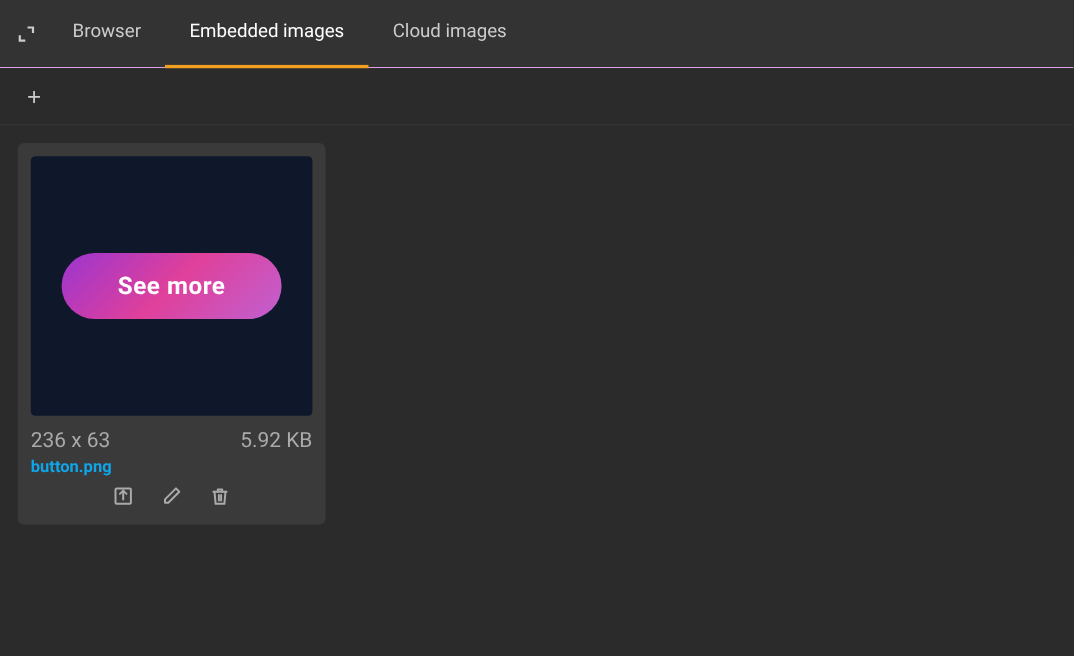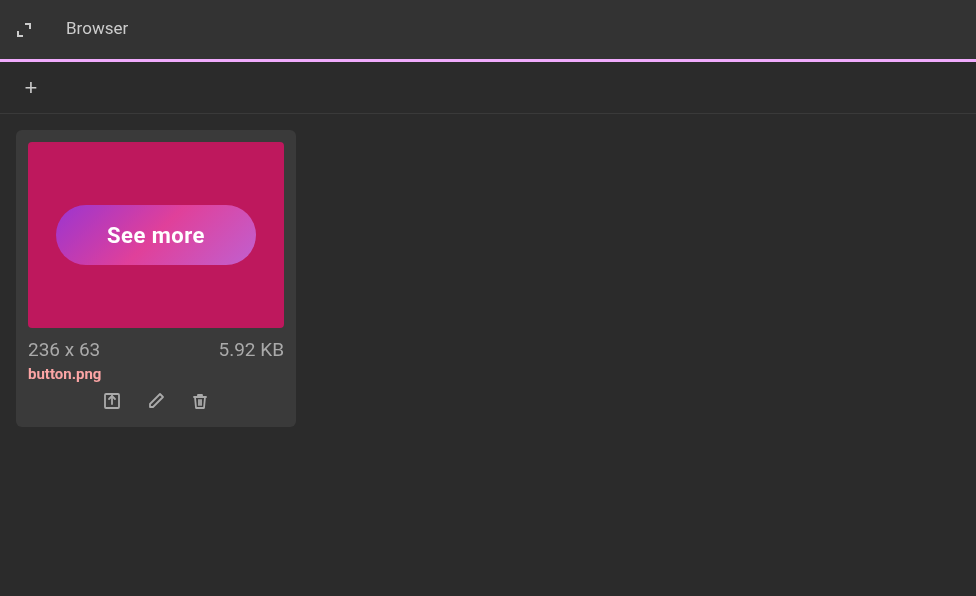--- a/index.html
+++ b/index.html
@@ -15,21 +15,21 @@
       font-family: -apple-system, BlinkMacSystemFont, 'Segoe UI', Roboto, sans-serif;
       color: #e0e0e0;
       overflow: hidden;
     }
 
     
     .tab-bar {
       display: flex;
       align-items: center;
       background-color: #333333;
-      border-bottom: 3px solid #f0abfc;
+      border-bottom: 1px solid #f0abfc;
       height: 62px;
       padding: 0 8px;
     }
 
     .expand-icon-btn {
       width: 32px;
       height: 32px;
       display: flex;
       align-items: center;
       justify-content: center;
@@ -94,22 +94,22 @@
       width: 280px;
       background-color: #3a3a3a;
       border-radius: 6px;
       padding: 12px;
       display: flex;
       flex-direction: column;
     }
 
     .image-preview {
       width: 256px;
-      height: 186px;
-      background-color: #be185d;
+      height: 236px;
+      background-color: #0f172a;
       border-radius: 4px;
       display: flex;
       align-items: center;
       justify-content: center;
       overflow: hidden;
       margin-bottom: 10px;
     }
 
     
     .button-img {
@@ -130,21 +130,21 @@
       display: flex;
       justify-content: space-between;
       font-size: 19px;
       color: #aaaaaa;
       margin-bottom: 4px;
     }
 
     .image-name {
       font-size: 15px;
       font-weight: 700;
-      color: #fca5a5;
+      color: #0ea5e9;
     }
 
     .image-actions {
       display: flex;
       gap: 16px;
       justify-content: center;
       margin-top: 4px;
     }
 
     .action-icon {
@@ -171,20 +171,26 @@
 <div class="tab-bar">
   <div class="expand-icon-btn">
     <svg width="18" height="18" viewBox="0 0 18 18" fill="none" stroke="#ccc" stroke-width="2">
       <polyline points="3,10 3,15 8,15"></polyline>
       <polyline points="15,8 15,3 10,3"></polyline>
     </svg>
   </div>
 
   <div class="tab-item">
     <span>Browser</span>
+  </div>
+  <div class="tab-item active">
+    <span>Embedded images</span>
+  </div>
+  <div class="tab-item">
+    <span>Cloud images</span>
   </div>
 </div>
 
 <div class="toolbar">
   <button class="add-btn">+</button>
 </div>
 
 <div class="content-area">
   <div class="image-card">
 

